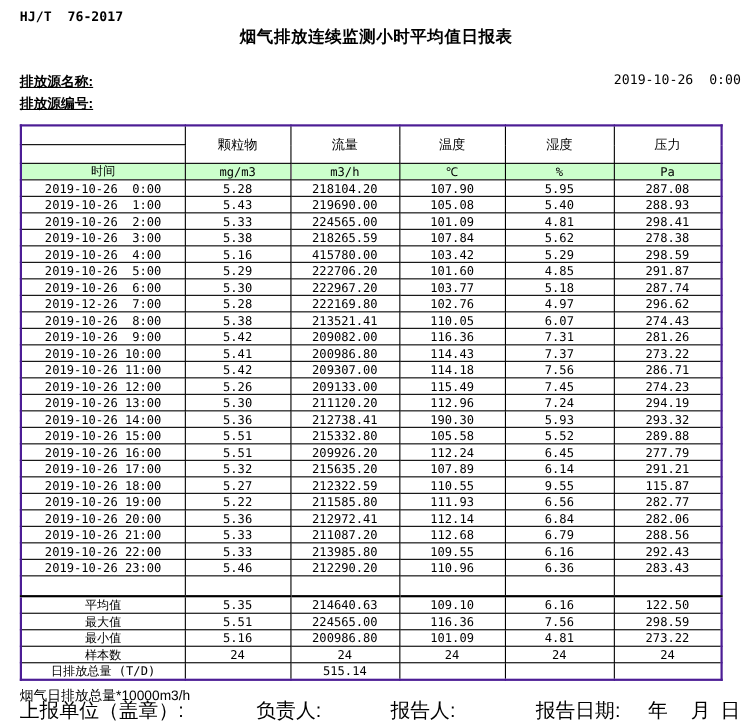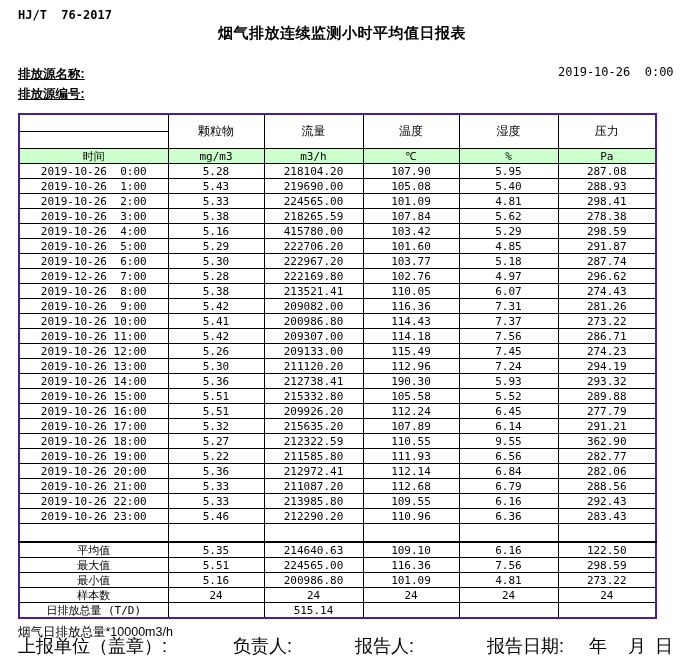--- a/index.html
+++ b/index.html
@@ -232,21 +232,21 @@
         <td>107.89</td>
         <td>6.14</td>
         <td>291.21</td>
       </tr>
       <tr>
         <td>2019-10-26 18:00</td>
         <td>5.27</td>
         <td>212322.59</td>
         <td>110.55</td>
         <td>9.55</td>
-        <td>362.90</td>
+        <td>115.87</td>
       </tr>
       <tr>
         <td>2019-10-26 19:00</td>
         <td>5.22</td>
         <td>211585.80</td>
         <td>111.93</td>
         <td>6.56</td>
         <td>282.77</td>
       </tr>
       <tr>

